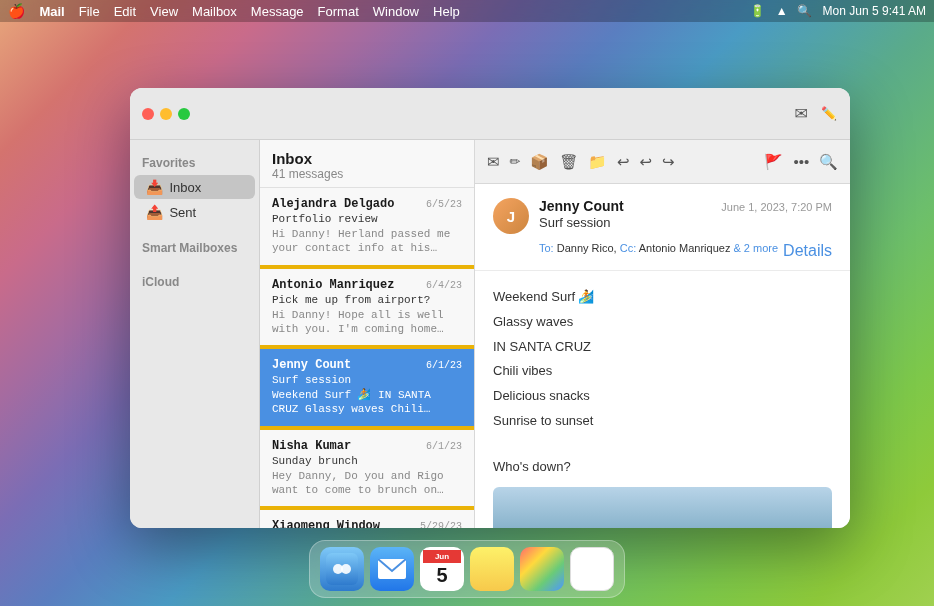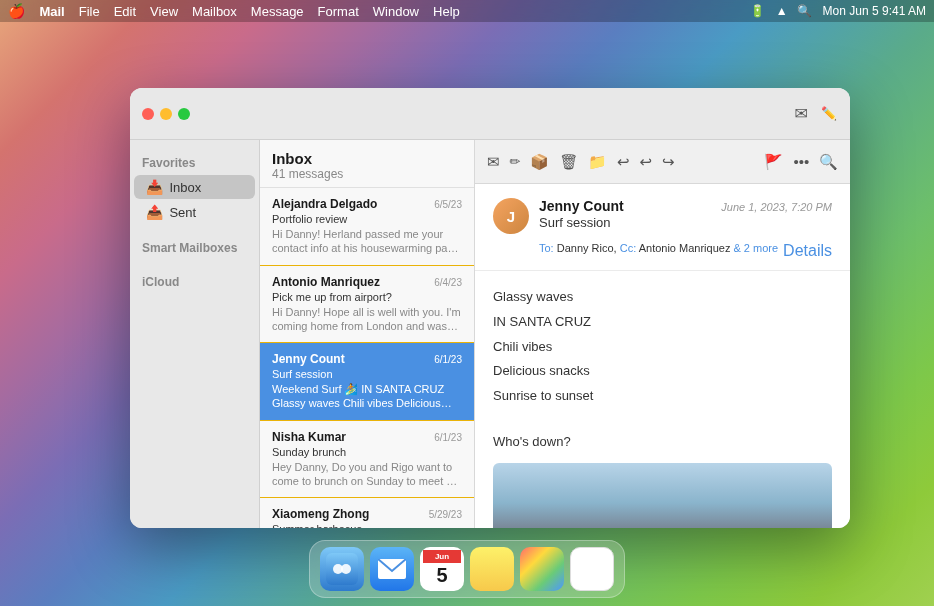--- a/index.html
+++ b/index.html
@@ -190,22 +190,23 @@
     .inbox-count {
       font-size: 12px;
       color: #888;
     }
     .email-list-items {
       overflow-y: auto;
       flex: 1;
     }
     .email-item {
       padding: 9px 12px;
-      border-bottom: 1px solid #eab308;
+      border-bottom: 4px solid #eab308;
       cursor: pointer;
+      font-family: Liberation Mono, monospace;
     }
     .email-item.selected {
       background: #4a90e2;
       color: white;
     }
     .email-item-header {
       display: flex;
       justify-content: space-between;
       align-items: baseline;
       margin-bottom: 2px;
@@ -309,21 +310,20 @@
       align-items: baseline;
     }
     .email-from-name {
       font-size: 14px;
       font-weight: 600;
       color: #1a1a1a;
     }
     .email-timestamp {
       font-size: 11px;
       color: #999;
-      font-style: italic;
     }
     .email-subject-line {
       font-size: 13px;
       color: #333;
       margin: 1px 0;
     }
     .email-recipients {
       font-size: 11px;
       color: #888;
       margin-top: 12px;
@@ -537,21 +537,21 @@
           <div class="email-item-header">
             <span class="email-sender">Nisha Kumar</span>
             <span class="email-date">6/1/23</span>
           </div>
           <div class="email-subject">Sunday brunch</div>
           <div class="email-preview">Hey Danny, Do you and Rigo want to come to brunch on Sunday to meet my dad? If you two join, there will be 6 of us total. Wou...</div>
         </div>
 
         <div class="email-item">
           <div class="email-item-header">
-            <span class="email-sender">Xiaomeng Zhong</span>
+            <span class="email-sender">Xiaomeng Window</span>
             <span class="email-date">5/29/23</span>
           </div>
           <div class="email-subject">Summer barbecue</div>
 
         </div>
 
       </div>
     </div>
 
     <div class="email-detail">
@@ -588,20 +588,21 @@
               <span> Cc: </span>
               <span style="color:#333">Antonio Manriquez</span>
               <span> &amp; 2 more</span>
               <span class="details-link">Details</span>
             </div>
           </div>
         </div>
       </div>
 
       <div class="email-body">
+        <p>Weekend Surf 🏄</p>
         <p>Glassy waves</p>
         <p>IN SANTA CRUZ</p>
         <p>Chili vibes</p>
         <p>Delicious snacks</p>
         <p>Sunrise to sunset</p>
         <br>
         <p>Who's down?</p>
 
         
         <div class="email-photo">

